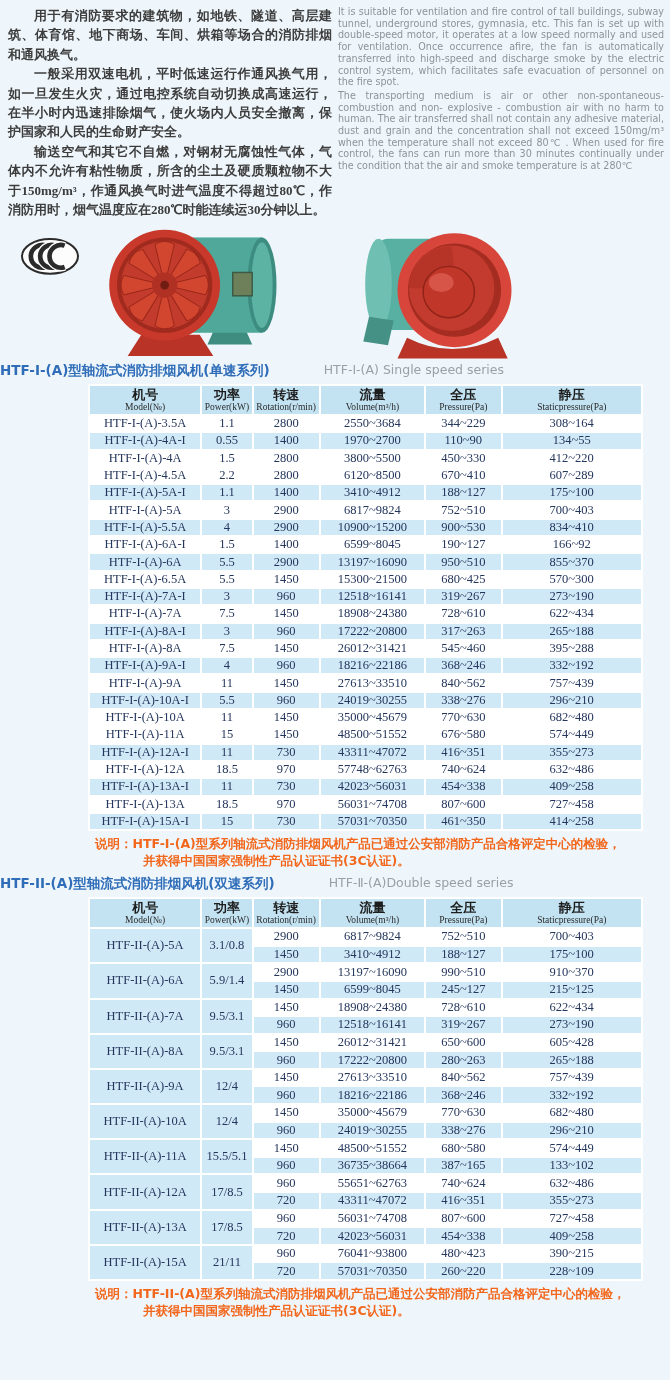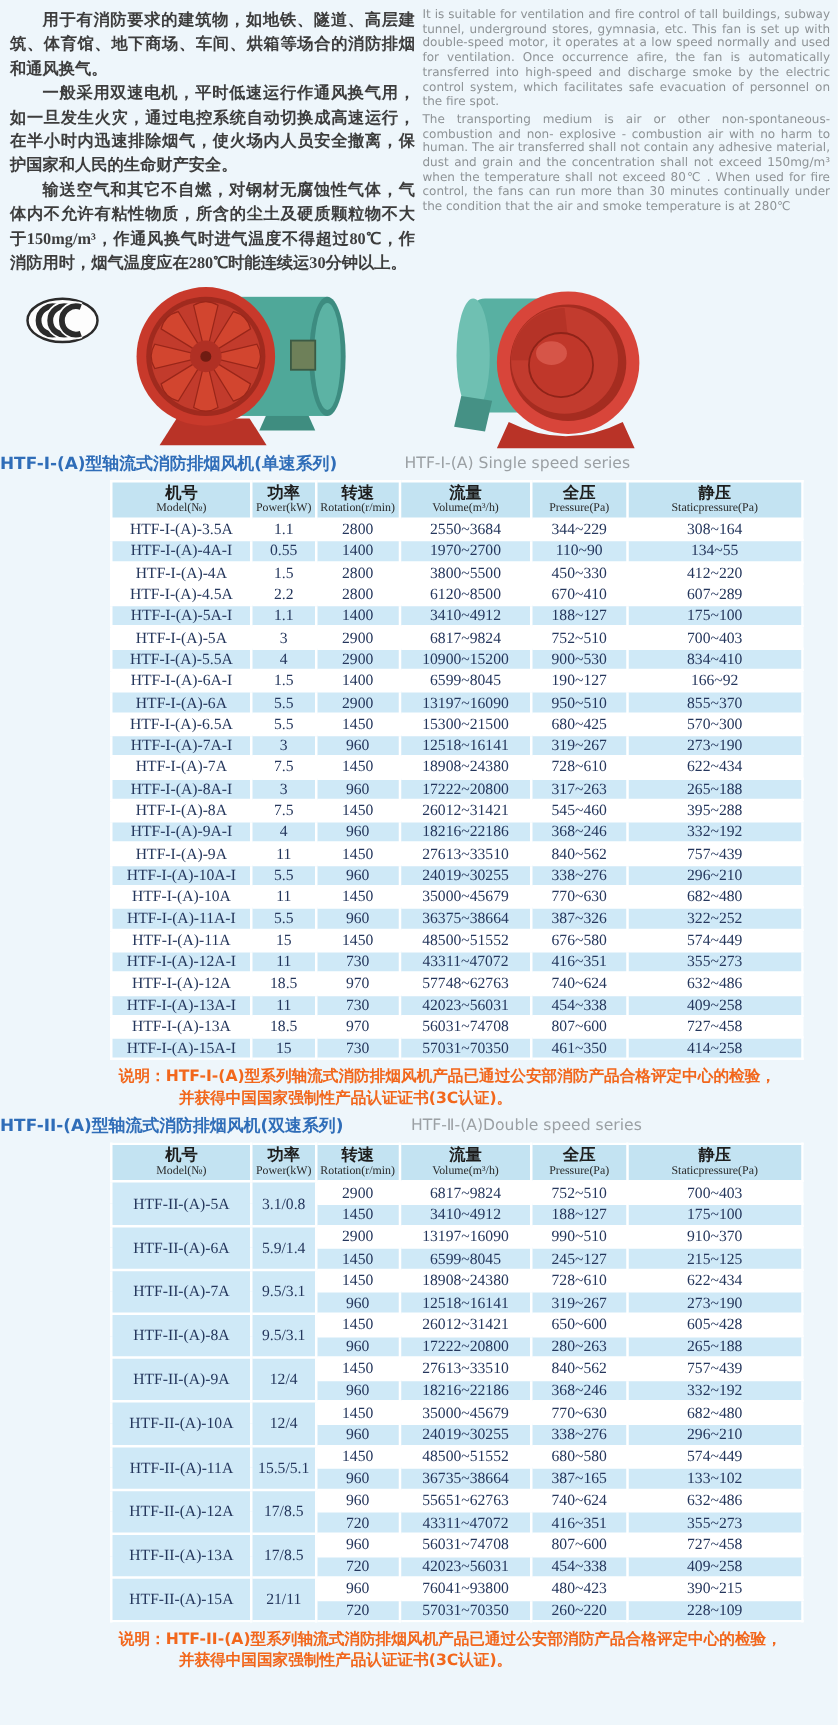--- a/index.html
+++ b/index.html
@@ -286,28 +286,20 @@
         </tr>
         <tr>
           <td class="white model">HTF-I-(A)-10A</td>
           <td class="white">11</td>
           <td class="white">1450</td>
           <td class="white">35000~45679</td>
           <td class="white">770~630</td>
           <td class="white">682~480</td>
         </tr>
         <tr>
-          <td class="blue model">HTF-I-(A)-11A-I</td>
-          <td class="blue">5.5</td>
-          <td class="blue">960</td>
-          <td class="blue">36375~38664</td>
-          <td class="blue">387~326</td>
-          <td class="blue">322~252</td>
-        </tr>
-        <tr>
           <td class="white model">HTF-I-(A)-11A</td>
           <td class="white">15</td>
           <td class="white">1450</td>
           <td class="white">48500~51552</td>
           <td class="white">676~580</td>
           <td class="white">574~449</td>
         </tr>
         <tr>
           <td class="blue model">HTF-I-(A)-12A-I</td>
           <td class="blue">11</td>

